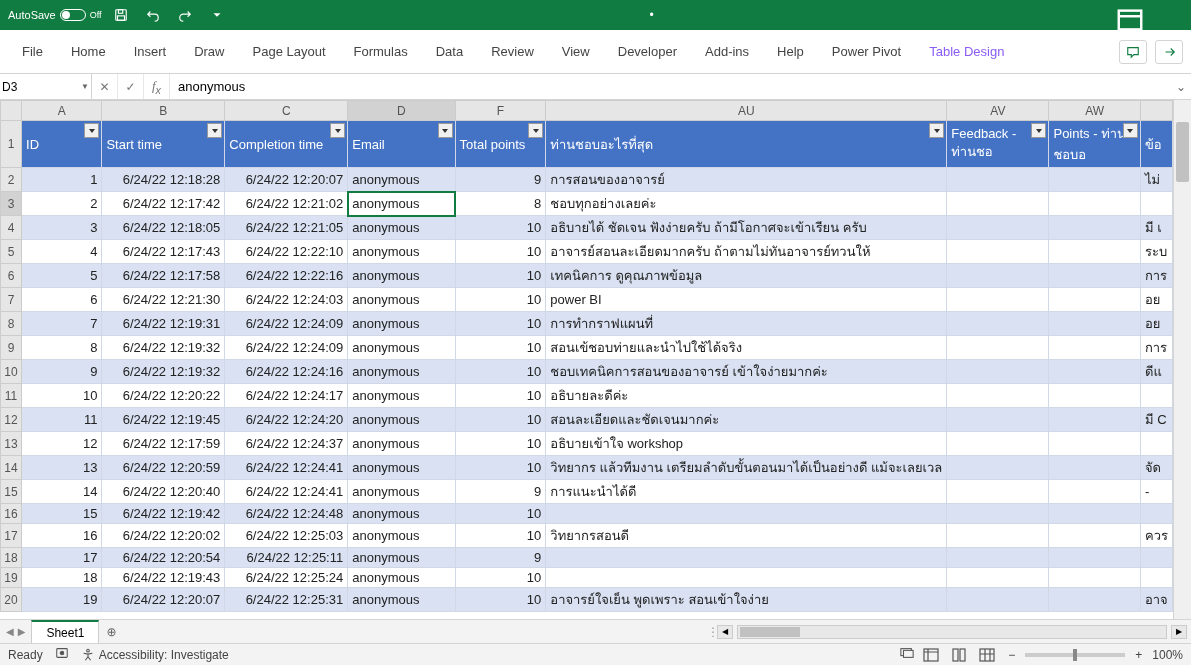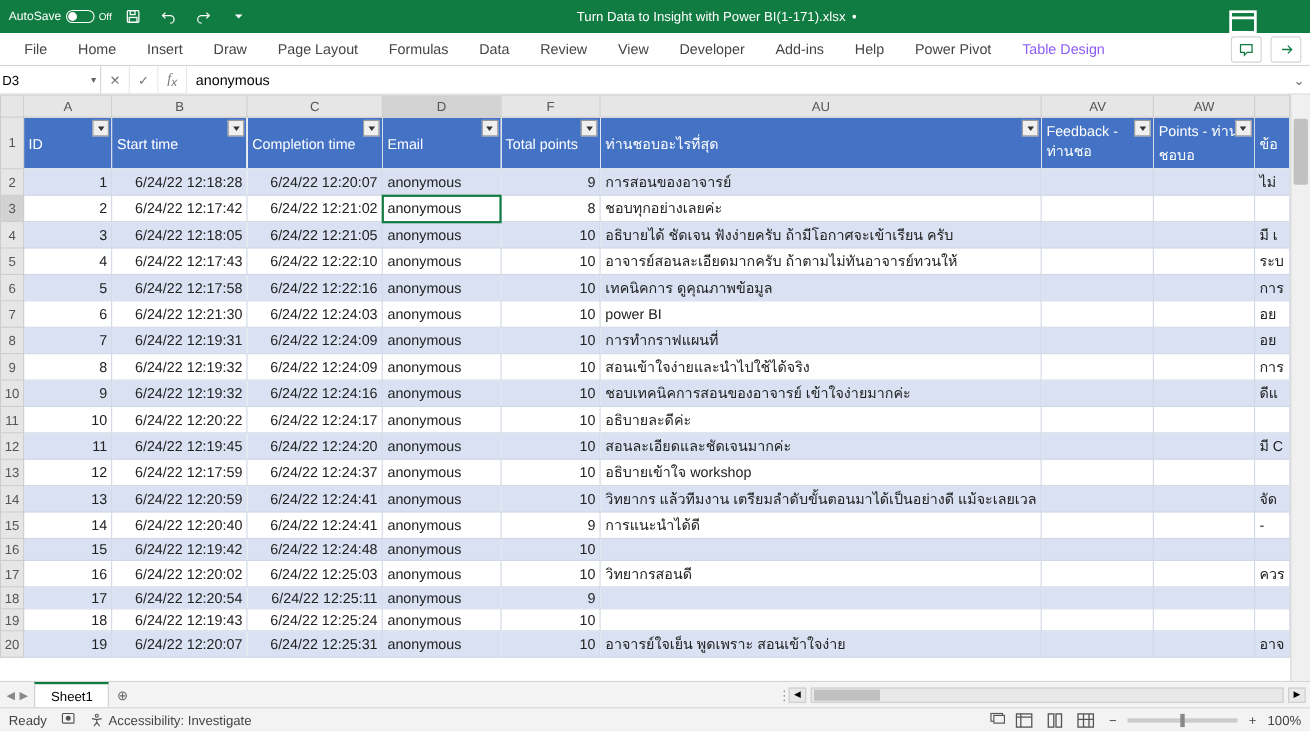--- a/index.html
+++ b/index.html
@@ -14,21 +14,21 @@
 .qat-icon { width: 26px; height: 24px; display: flex; align-items: center; justify-content: center; cursor: pointer; }
 .qat-icon svg { width: 14px; height: 14px; }
 .titlebar .center { flex: 1; text-align: center; display: flex; align-items: center; justify-content: center; gap: 6px; }
 .titlebar .right { display: flex; align-items: center; gap: 4px; padding-right: 4px; flex-direction: column; }
 .avatar { width: 22px; height: 22px; border-radius: 50%; background: #4db8e8; border: 1px solid #fff; }
 .win-btn { width: 40px; height: 30px; display: flex; align-items: center; justify-content: center; cursor: pointer; }
 .win-btn svg { width: 12px; height: 12px; }
 .ribbon-icon { width: 30px; height: 30px; display: flex; align-items: center; justify-content: center; cursor: pointer; }
 
 
-.ribbon-tabs { background: #fff; height: 30px; display: flex; align-items: center; border-bottom: 1px solid #d4d4d4; font-size: 13px; color: #444; padding-left: 8px; }
+.ribbon-tabs { background: #fff; height: 44px; display: flex; align-items: center; border-bottom: 1px solid #d4d4d4; font-size: 13px; color: #444; padding-left: 8px; }
 .ribbon-tab { padding: 0 14px; height: 100%; display: flex; align-items: center; cursor: pointer; }
 .ribbon-tab.contextual { color: #8b5cf6; }
 .ribbon-right { margin-left: auto; display: flex; align-items: center; padding-right: 8px; gap: 8px; }
 .comment-icon, .share-icon { width: 28px; height: 24px; display: flex; align-items: center; justify-content: center; border: 1px solid #d4d4d4; border-radius: 3px; cursor: pointer; }
 
 
 .formula-row { height: 26px; display: flex; align-items: center; border-bottom: 1px solid #d4d4d4; font-size: 12px; }
 .namebox { width: 92px; border-right: 1px solid #d4d4d4; padding: 0 2px; display: flex; align-items: center; justify-content: space-between; height: 100%; }
 .namebox-dd { font-size: 8px; color: #666; }
 .fx-btns { display: flex; align-items: center; gap: 0; height: 100%; }
@@ -114,21 +114,20 @@
           <path d="M11 4 L14 7 L11 10 M14 7 H6 A4 4 0 0 0 6 15"></path>
         </svg>
       </div>
     <div class="qat-icon">
         <svg viewBox="0 0 16 16" fill="#fff">
           <path d="M4 6 L8 10 L12 6 Z"></path>
         </svg>
       </div>
   </div>
   <div class="center">
-    <span>Turn Data to Insight with Power BI(1-171).xlsx</span>
     <span>•</span>
   </div>
   <div class="right">
     <div class="ribbon-icon">
         <svg viewBox="0 0 16 16" fill="none" stroke="#fff" stroke-width="1.4">
           <circle cx="7" cy="7" r="4.5"></circle>
           <path d="M10.5 10.5 L14 14"></path>
         </svg>
       </div>
     <span style="margin:0 6px">Chalaivate 9Expert</span>
@@ -322,21 +321,21 @@
             <td class="cell "></td>
             <td class="cell ">อย</td>
           </tr>
           <tr class="noband">
             <td class="row-num">9</td>
             <td class="cell num">8</td>
             <td class="cell num">6/24/22 12:19:32</td>
             <td class="cell num">6/24/22 12:24:09</td>
             <td class="cell ">anonymous</td>
             <td class="cell num">10</td>
-            <td class="cell ">สอนเข้าใจง่ายและนำไปใช้ได้จริง</td>
+            <td class="cell ">สอนเข้ชอบท่ายและนำไปใช้ได้จริง</td>
             <td class="cell "></td>
             <td class="cell "></td>
             <td class="cell ">การ</td>
           </tr>
           <tr class="band">
             <td class="row-num">10</td>
             <td class="cell num">9</td>
             <td class="cell num">6/24/22 12:19:32</td>
             <td class="cell num">6/24/22 12:24:16</td>
             <td class="cell ">anonymous</td>

